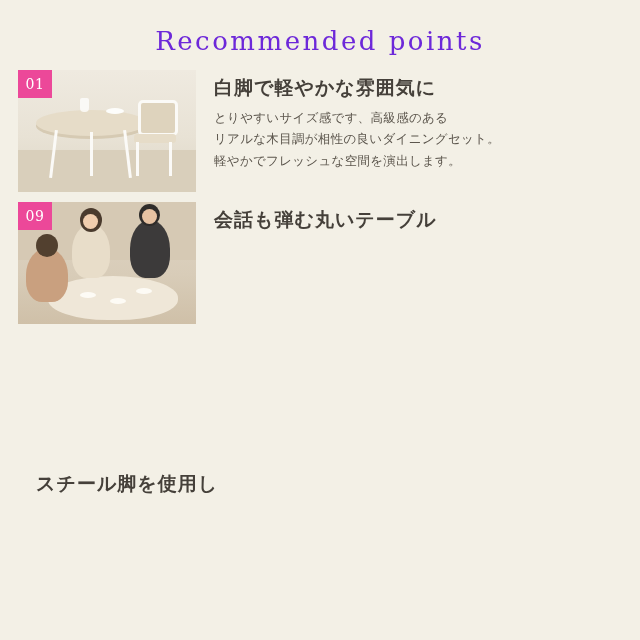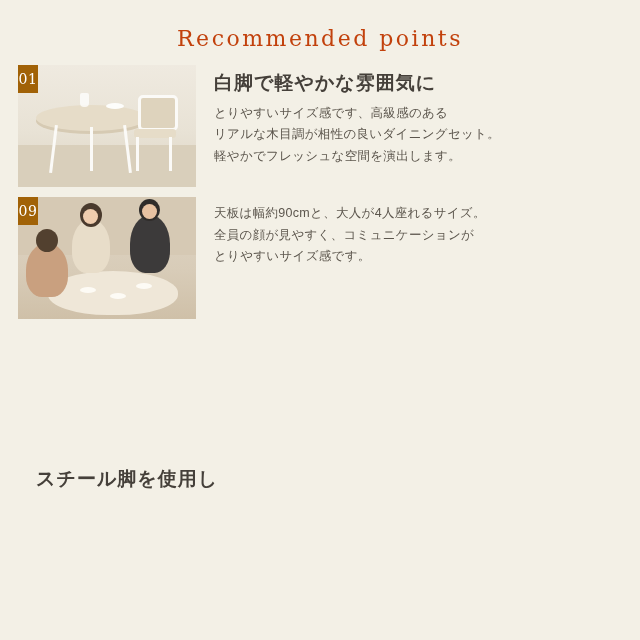--- a/index.html
+++ b/index.html
@@ -16,23 +16,23 @@
   .page {
     position: relative;
     width: 640px;
     height: 640px;
     background: #f3f0e6;
     box-sizing: border-box;
   }
   .page-title {
     text-align: center;
     font-family: "DejaVu Serif", serif;
-    font-size: 22px;
+    font-size: 26px;
     letter-spacing: 2.5px;
-    color: #c2410c;
+    color: #6d28d9;
     padding-top: 26px;
     padding-bottom: 14px;
     font-weight: 400;
   }
   .points {
     padding: 0 18px;
     box-sizing: border-box;
   }
   .point-row {
     position: relative;
@@ -46,23 +46,23 @@
     width: 178px;
     height: 122px;
     flex: 0 0 178px;
     overflow: hidden;
     background: #e2dccd;
   }
   .badge {
     position: absolute;
     top: 0;
     left: 0;
-    width: 20px;
+    width: 34px;
     height: 28px;
-    background: #a16207;
+    background: #ec4899;
     color: #ffffff;
     font-family: "DejaVu Serif", serif;
     font-size: 14px;
     letter-spacing: 0.5px;
     display: flex;
     align-items: center;
     justify-content: center;
     z-index: 5;
   }
   .text-col {
@@ -206,23 +206,21 @@
               <div class="head"></div>
               <div class="face"></div>
             </div>
           <div class="food f1"></div>
           <div class="food f2"></div>
           <div class="food f3"></div>
         </div>
         <div class="badge">09</div>
       </div>
       <div class="text-col">
-        <div class="point-desc">天板は幅約90cmと、大人が4人座れるサイズ。
-全員の顔が見やすく、コミュニケーションが
-とりやすいサイズ感です。</div>
+        <div class="point-title">会話も弾む丸いテーブル</div>
       </div>
     </div>
 
     <div class="point-row">
     </div>
 
     <div class="point-row">
       <div class="text-col">
         <div class="point-title">スチール脚を使用し</div>
       </div>

